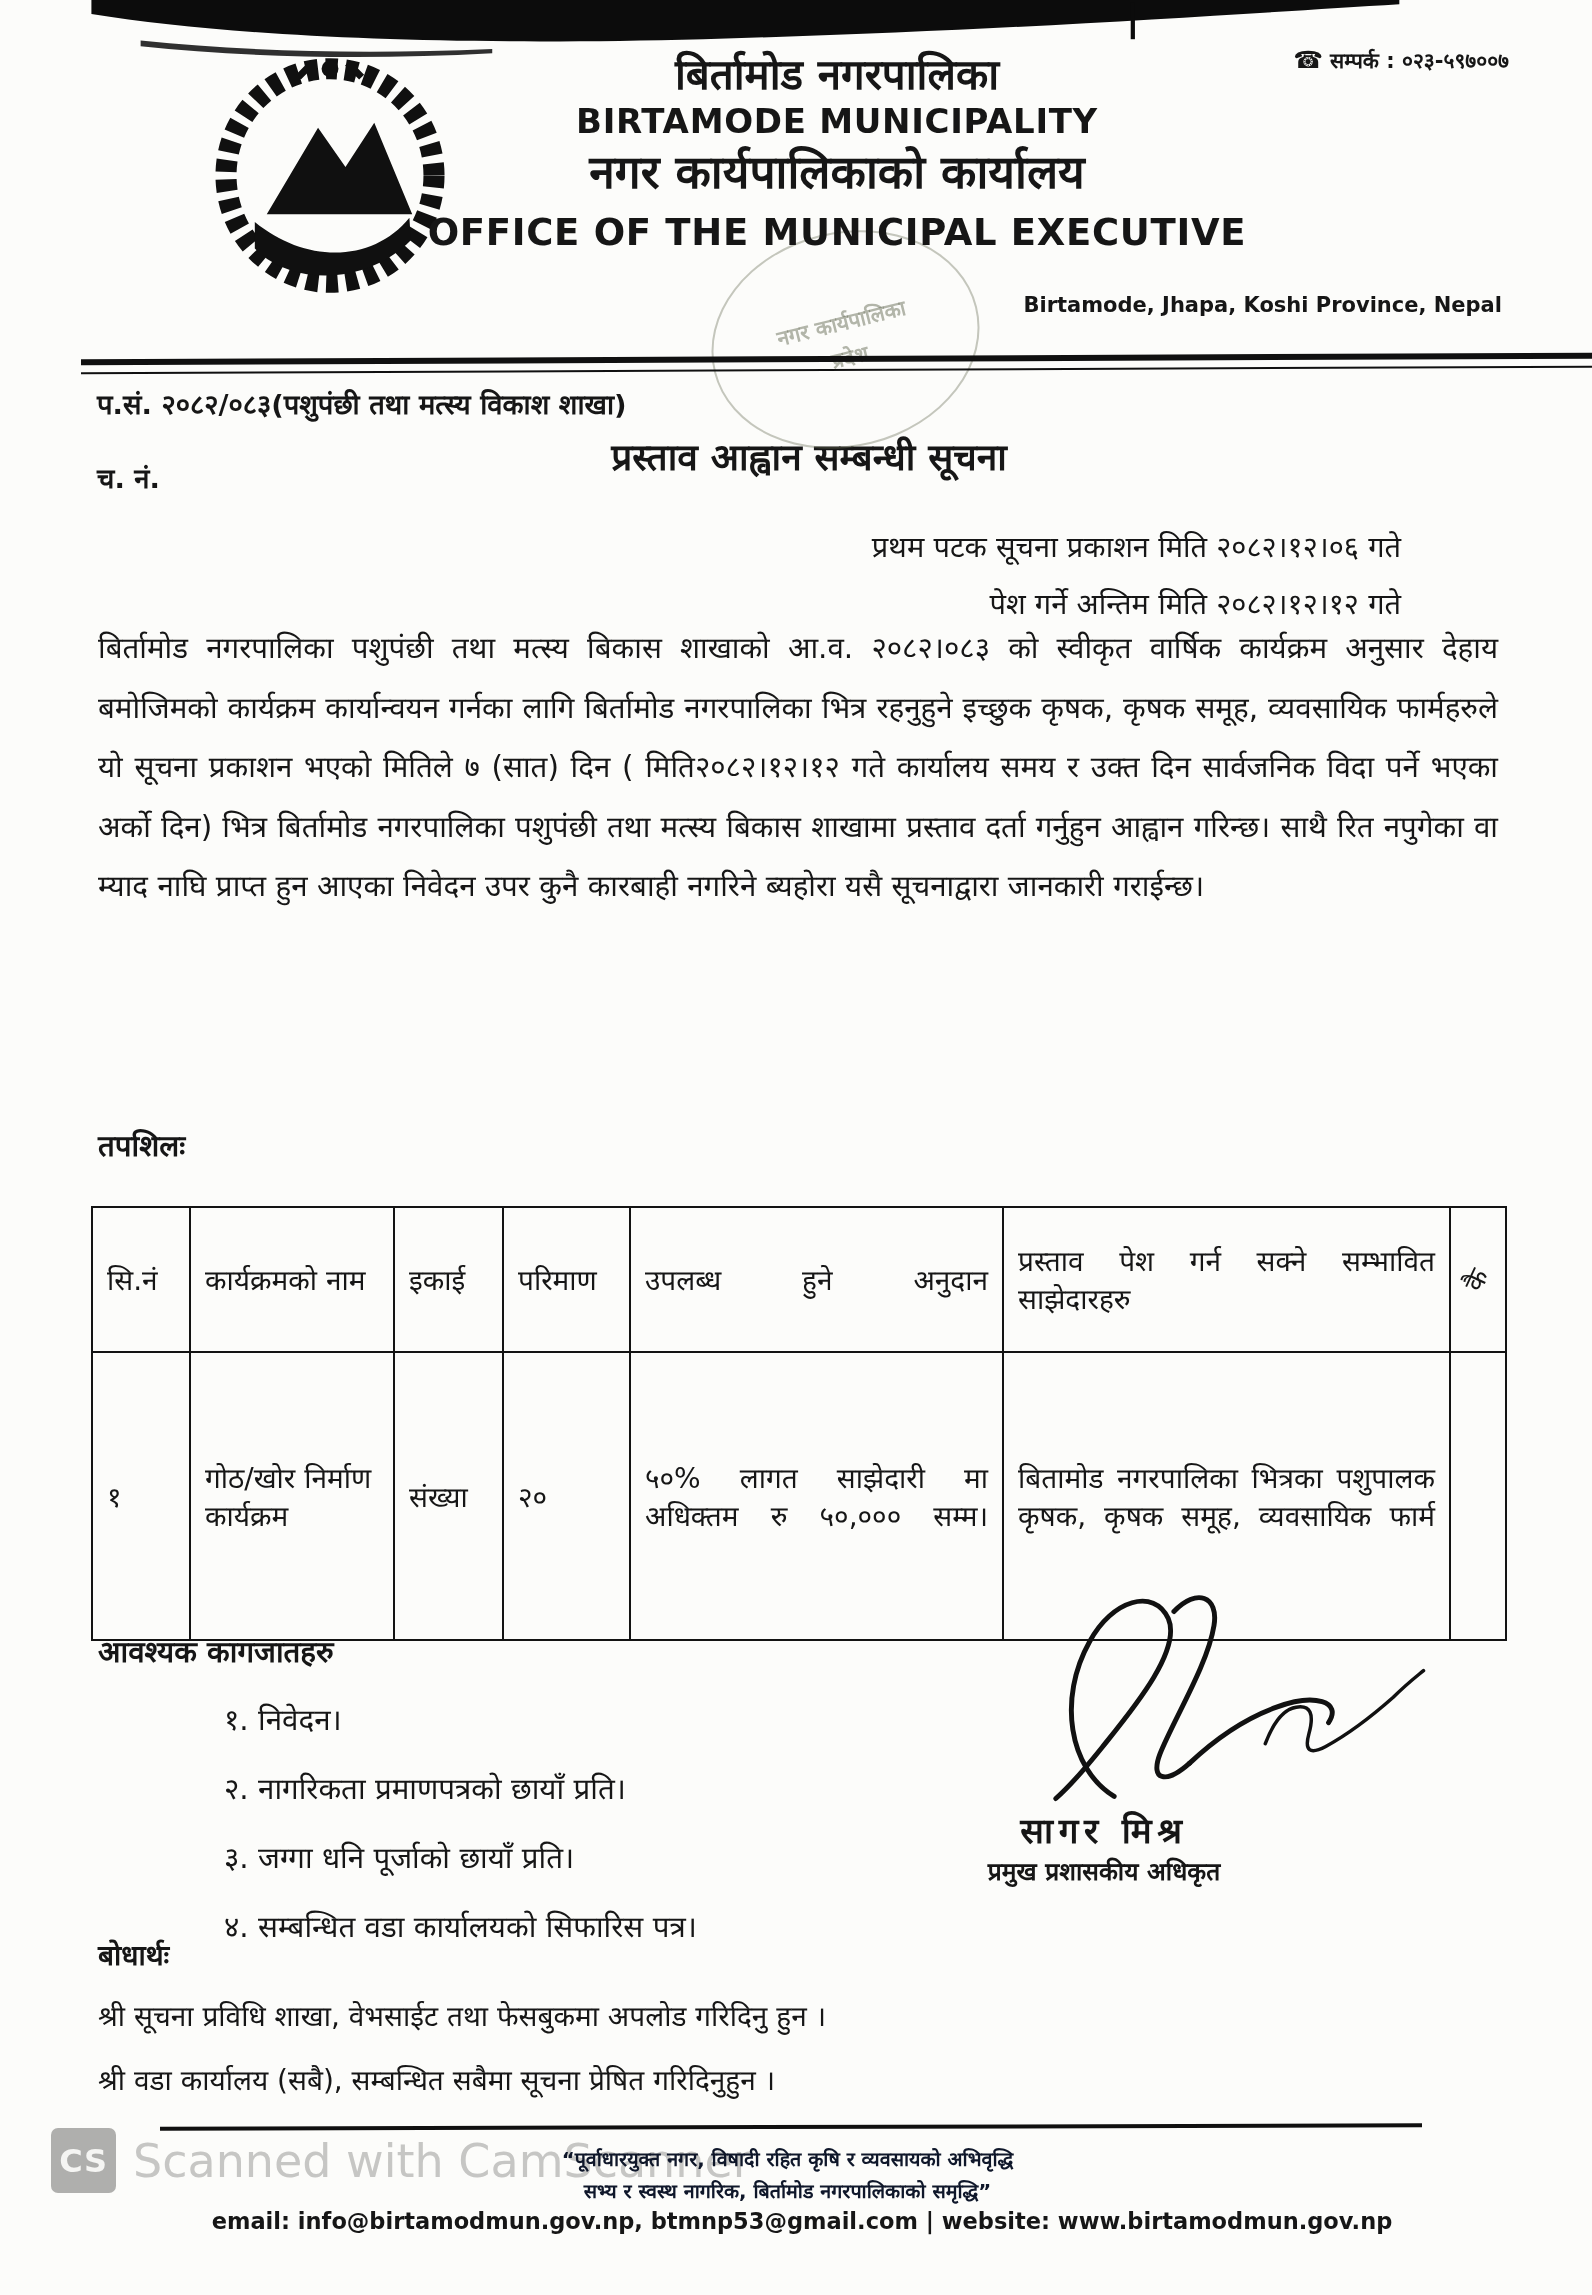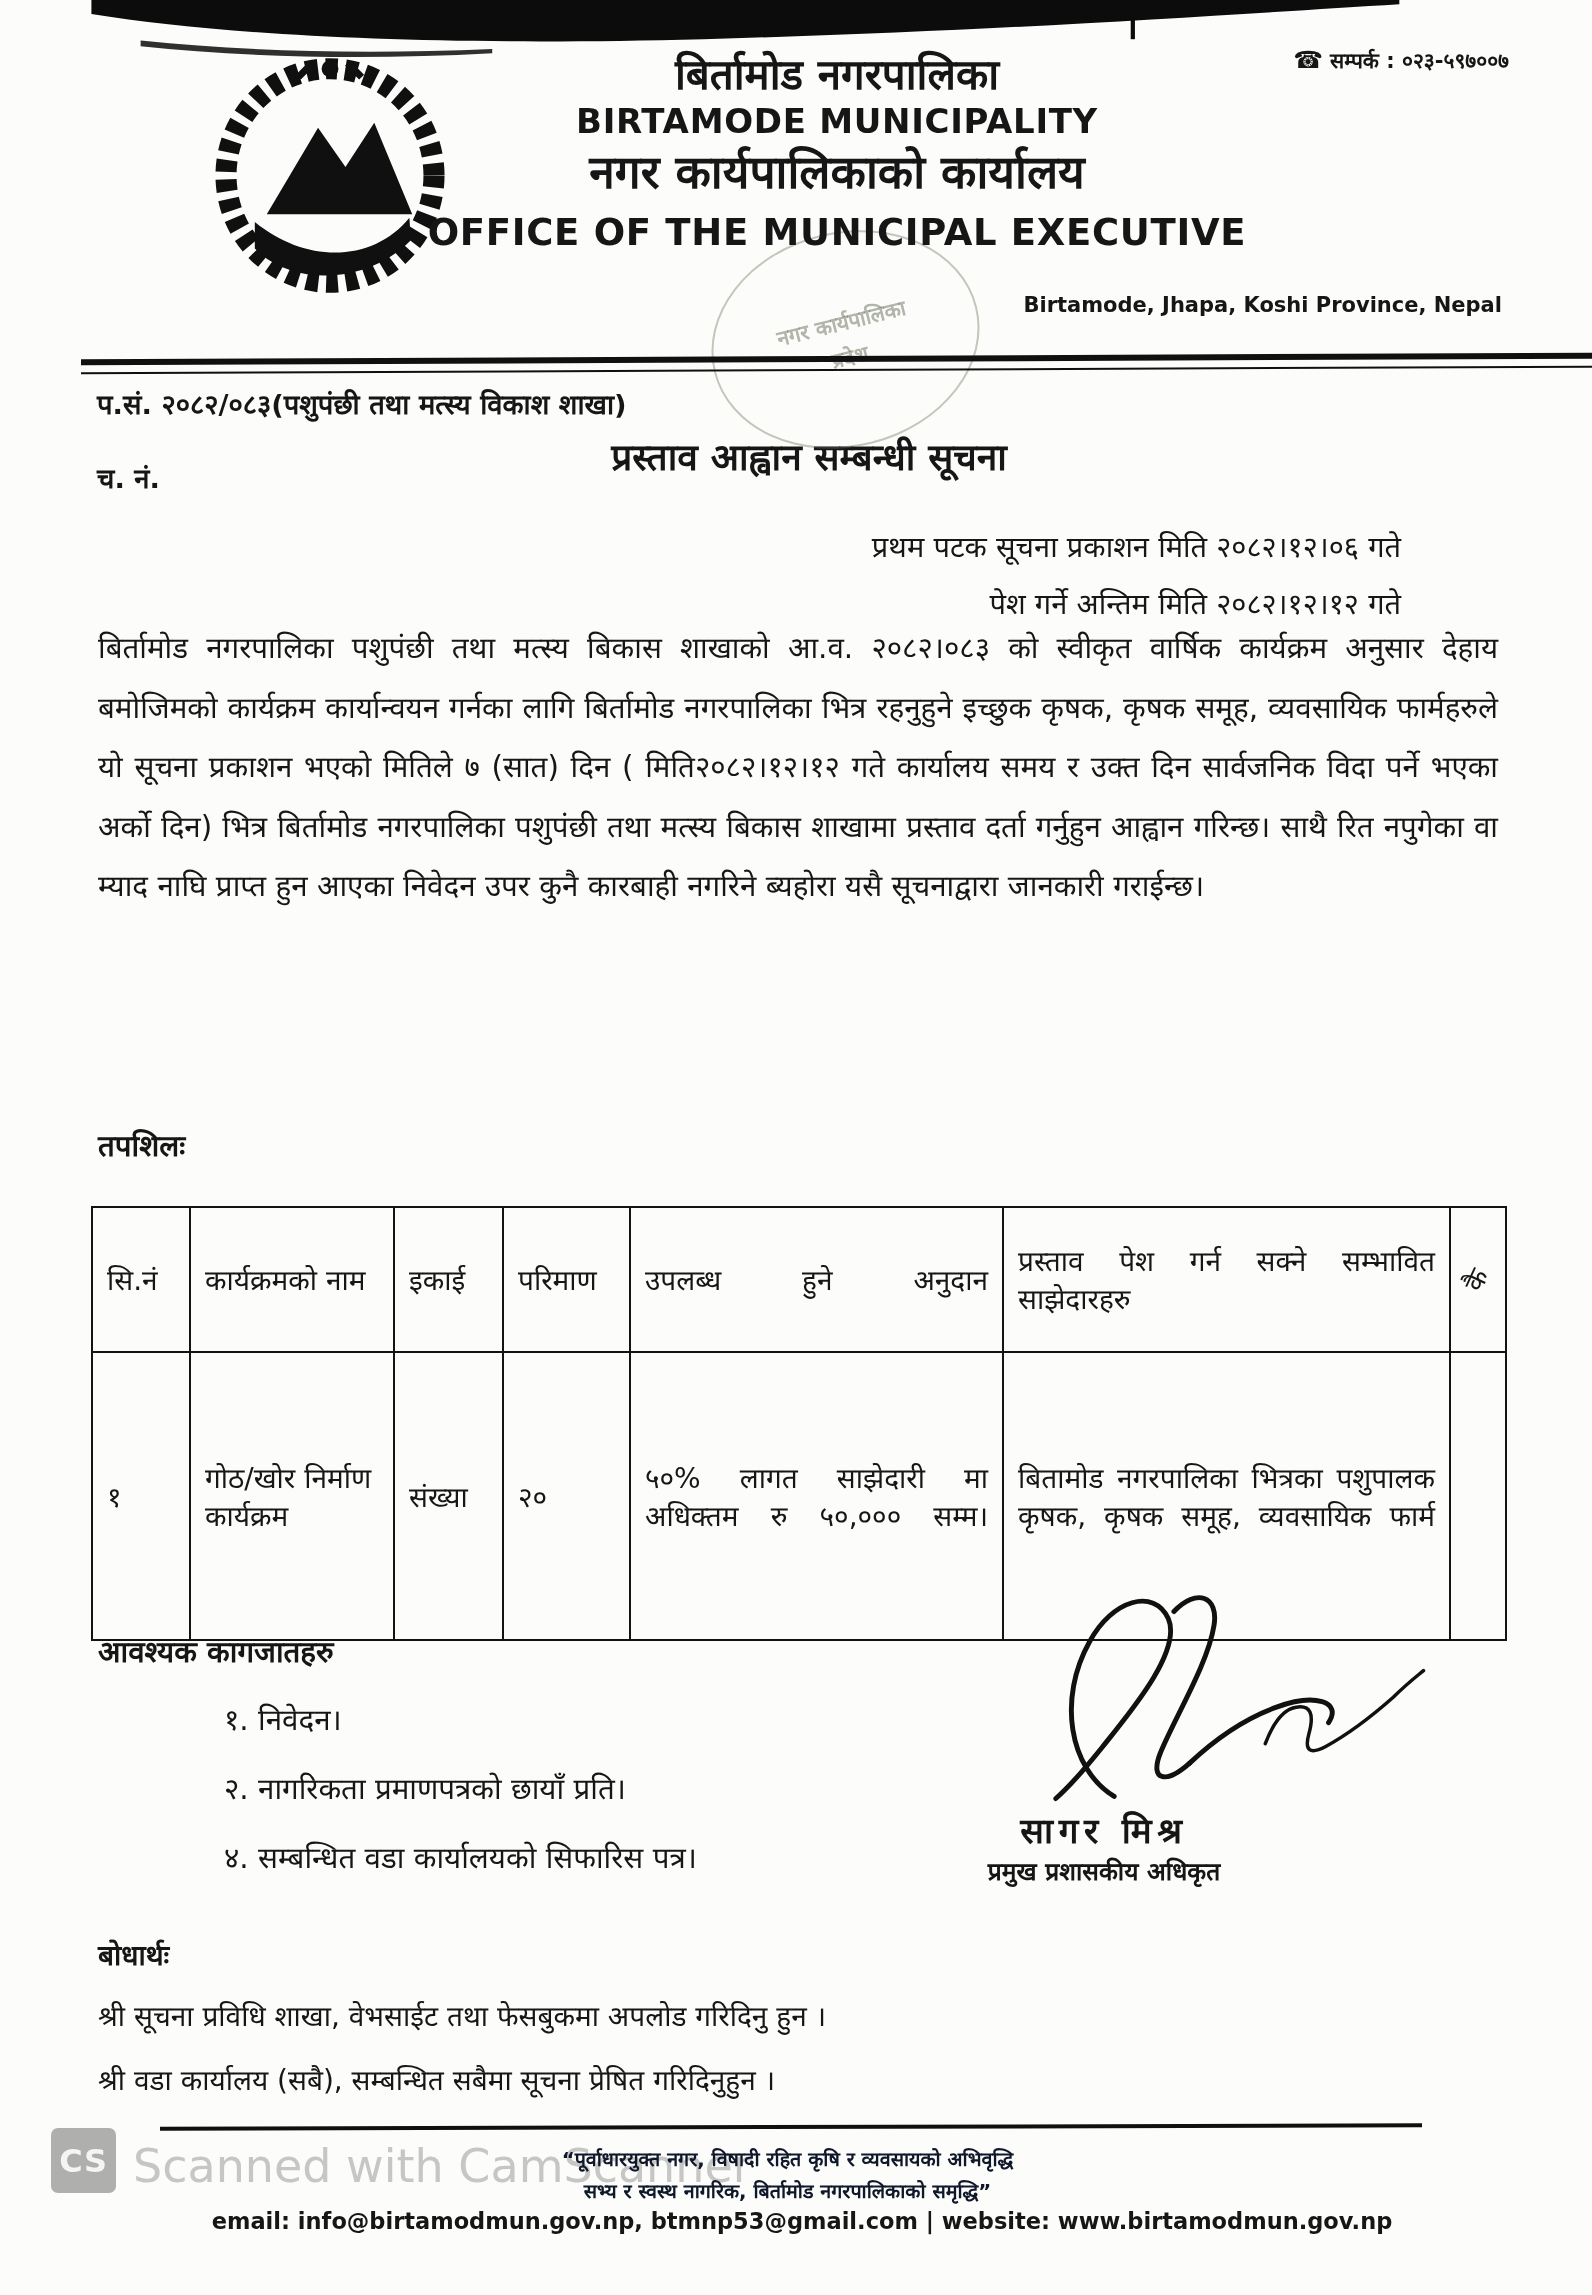--- a/index.html
+++ b/index.html
@@ -56,21 +56,21 @@
   .sig-name{position:absolute;left:935px;top:1806px;width:338px;text-align:center;font-size:35px;font-weight:bold;letter-spacing:5.6px;}
   .sig-post{position:absolute;left:921px;top:1854px;width:366px;text-align:center;font-size:24.6px;font-weight:600;}
   
   .bodh-h{position:absolute;left:98px;top:1935px;font-size:28px;font-weight:600;}
   .bodh-list{position:absolute;left:98px;top:1985px;width:985px;font-size:28px;line-height:2.3;}
   
   .foot-rule{position:absolute;left:160px;top:2125px;width:1262px;border-top:4.2px solid #101010;transform:rotate(-.15deg);z-index:3;}
   .motto{position:absolute;left:267px;top:2144px;width:1041px;text-align:center;font-size:19.7px;font-weight:600;color:#0f172a;line-height:1.6;z-index:3;}
   .contact{position:absolute;left:197px;top:2208px;width:1210px;text-align:center;font-size:22.5px;font-weight:bold;z-index:3;}
   
-  .cswm{position:absolute;left:51px;top:2128px;display:flex;align-items:flex-end;gap:17px;z-index:2;opacity:.85;}
+  .cswm{position:absolute;left:51px;top:2128px;display:flex;align-items:center;gap:17px;z-index:2;opacity:.85;}
   .cs-badge{width:65px;height:65px;background:#a2a2a0;border-radius:7px;display:flex;align-items:center;justify-content:center;
             color:#f4f4f2;font-size:32px;font-weight:bold;letter-spacing:0.7px;}
   .cs-text{font-size:46px;color:#bdbdbb;font-weight:500;white-space:nowrap;}
 </style>
 </head>
 <body>
 
 <div class="page">
 
   <svg class="scan-top" viewBox="0 0 2264 90" preserveAspectRatio="none">
@@ -152,20 +152,21 @@
       <td class="just vtop">बितामोड नगरपालिका भित्रका पशुपालक कृषक, कृषक समूह, व्यवसायिक फार्म</td>
       <td></td>
     </tr>
   </tbody>
     </table>
 
   <div class="docs-h">आवश्यक कागजातहरु</div>
   <ul class="docs-list">
     <li>१. निवेदन।</li>
     <li>२. नागरिकता प्रमाणपत्रको छायाँ प्रति।</li>
+    <li>३. जग्गा धनि पूर्जाको छायाँ प्रति।</li>
     <li>४. सम्बन्धित वडा कार्यालयको सिफारिस पत्र।</li>
   </ul>
 
   <svg class="sig-scribble" viewBox="0 0 660 330">
     <g fill="none" stroke="#111" stroke-width="7" stroke-linecap="round">
       <path d="M215,305 C150,265 135,165 180,85 C212,25 272,8 292,52 C312,98 238,185 198,235 C170,270 150,292 132,308"></path>
       <path d="M300,42 C332,8 364,20 357,62 C348,118 300,195 280,245 C266,282 288,288 322,258"></path>
       <path d="M322,258 C356,226 396,196 446,178 C500,158 540,170 520,200"></path>
       <path d="M430,230 q18,-48 44,-52 q30,-5 18,38 q-10,36 24,18 q44,-24 96,-70 C632,144 648,132 655,126" stroke-width="5"></path>
     </g>

